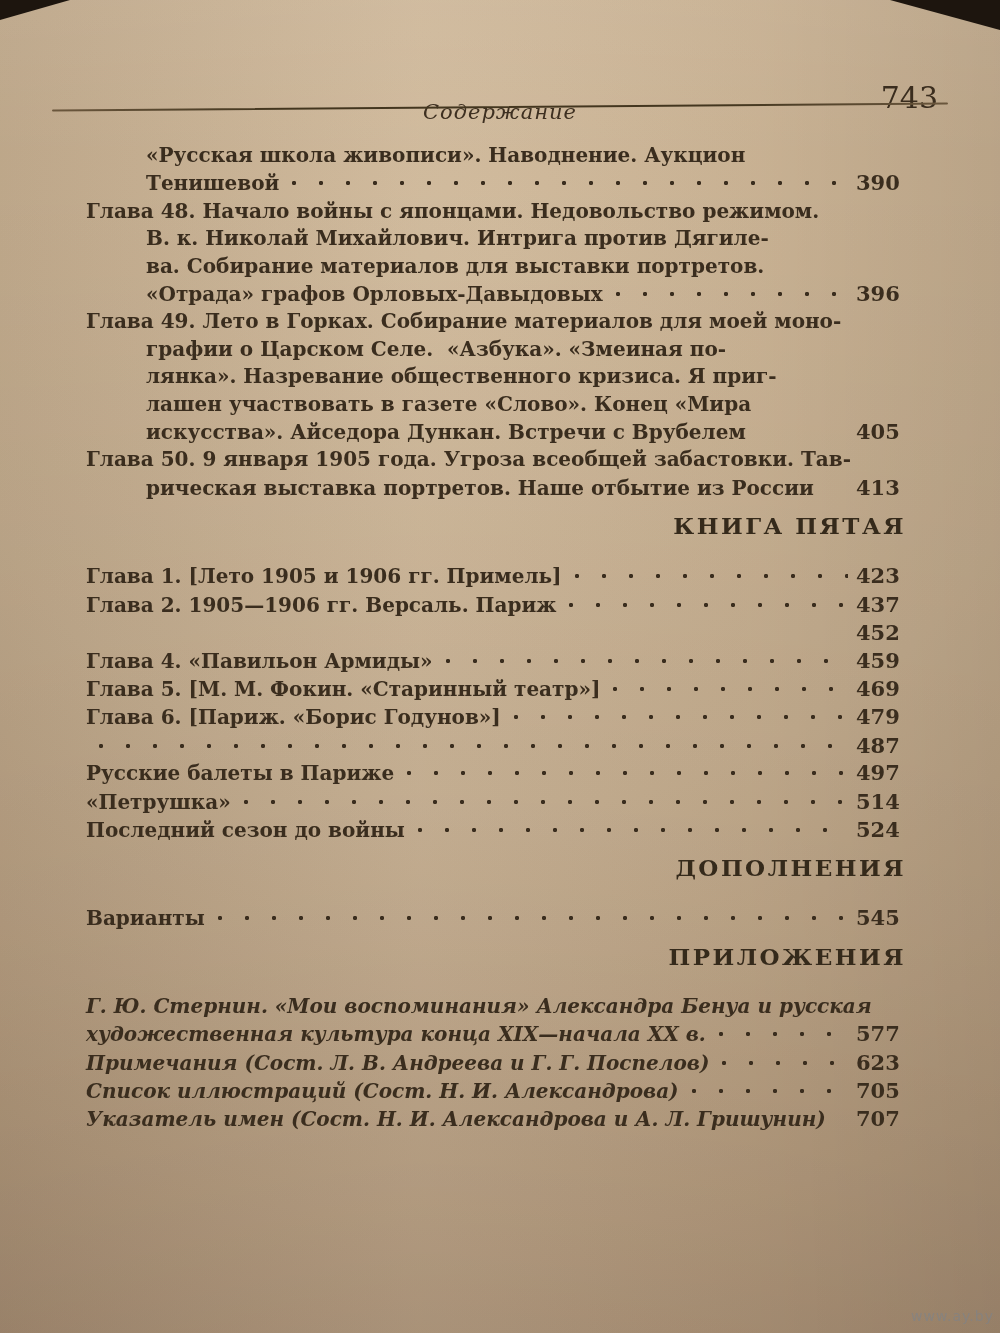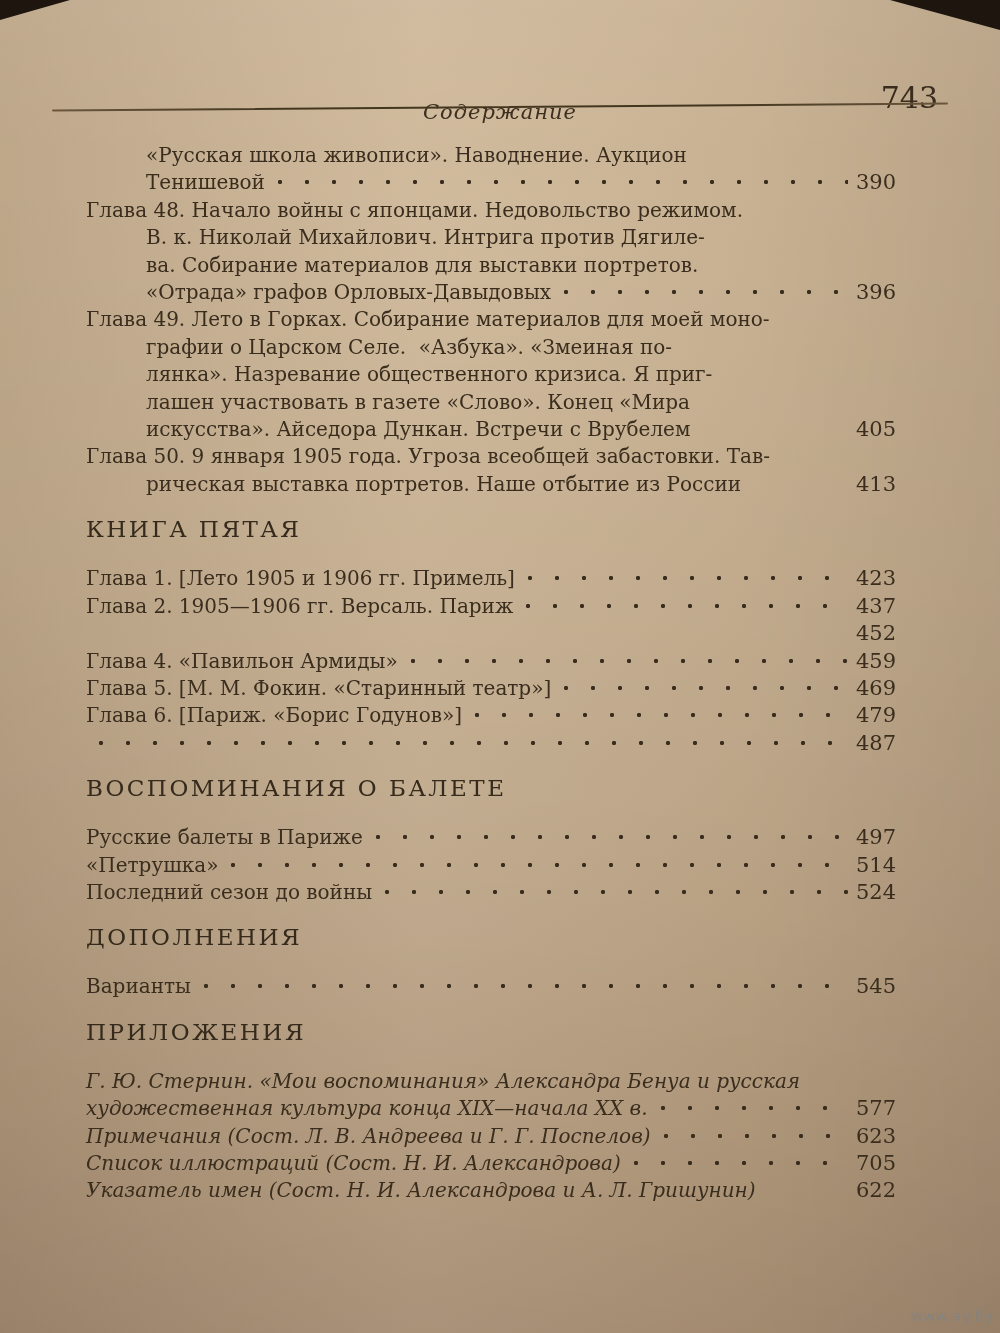--- a/index.html
+++ b/index.html
@@ -29,25 +29,25 @@
     position:absolute;right:62px;top:80px;font-size:30px;color:#3a2d1e;
   }
   .header .rule{
     position:absolute;left:52px;right:52px;top:106px;height:2px;
     background:linear-gradient(90deg,#6b573d,#43361f 25%,#43361f 75%,#6b573d);
     transform:rotate(-0.45deg);border-radius:2px;
   }
 
   .toc{
     position:absolute;left:86px;top:142px;width:820px;
-    font-size:20px;line-height:27.4px;
+    font-size:20px;line-height:27.4px;font-weight:bold;
   }
   .section-heading{
-    text-align:left;font-size:23px;letter-spacing:2.5px;color:#352a1b;
-    margin:16px 0 21px 0;line-height:30px;
+    text-align:right;font-size:23px;letter-spacing:2.5px;color:#352a1b;
+    margin:9px 0 21px 0;line-height:30px;
   }
   .section-items.italic .txt{font-style:italic;}
   .line{display:flex;align-items:baseline;}
   .line.ind{padding-left:60px;}
   .line .txt{white-space:pre-wrap;}
   .line .fill{flex:1 1 auto;position:relative;min-width:14px;}
   .line .fill.dots::after{
     content:"";position:absolute;left:12px;right:8px;bottom:4px;height:6px;
     background-image:radial-gradient(circle at 3px 3px,#3a2d1e 1.9px,rgba(0,0,0,0) 2.4px);
     background-size:27px 6px;background-repeat:repeat-x;
@@ -153,21 +153,20 @@
         <div class="line">
           <span class="txt">Глава 6. [Париж. «Борис Годунов»]</span>
           <span class="fill dots"></span>
           <span class="pg">479</span>
         </div>
         <div class="line">
           <span class="fill dots"></span>
           <span class="pg">487</span>
         </div>
       </div>
-      <div class="section-heading">ВОСПОМИНАНИЯ О БАЛЕТЕ</div>
       <div class="section-items">
         <div class="line">
           <span class="txt">Русские балеты в Париже</span>
           <span class="fill dots"></span>
           <span class="pg">497</span>
         </div>
         <div class="line">
           <span class="txt">«Петрушка»</span>
           <span class="fill dots"></span>
           <span class="pg">514</span>
@@ -202,19 +201,19 @@
           <span class="pg">623</span>
         </div>
         <div class="line">
           <span class="txt">Список иллюстраций (Сост. Н. И. Александрова)</span>
           <span class="fill dots"></span>
           <span class="pg">705</span>
         </div>
         <div class="line">
           <span class="txt">Указатель имен (Сост. Н. И. Александрова и А. Л. Гришунин)</span>
           <span class="fill"></span>
-          <span class="pg">622</span>
+          <span class="pg">707</span>
         </div>
       </div>
     </div>
 
   <div class="watermark">www.ay.by</div>
 </div>
 
 </body></html>

